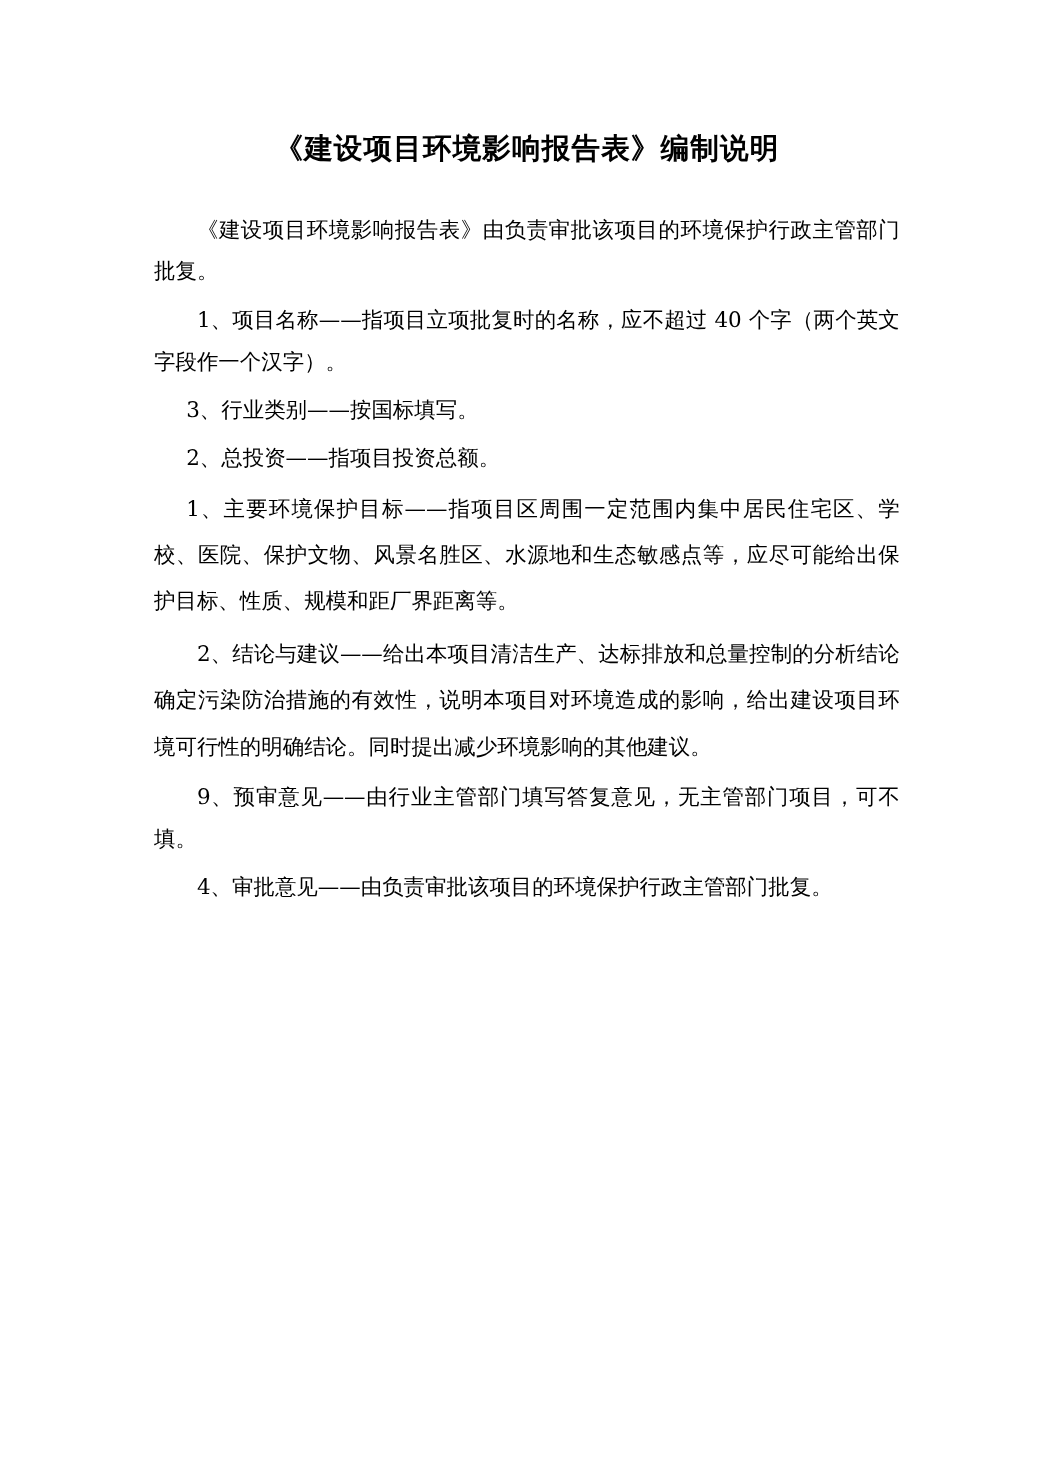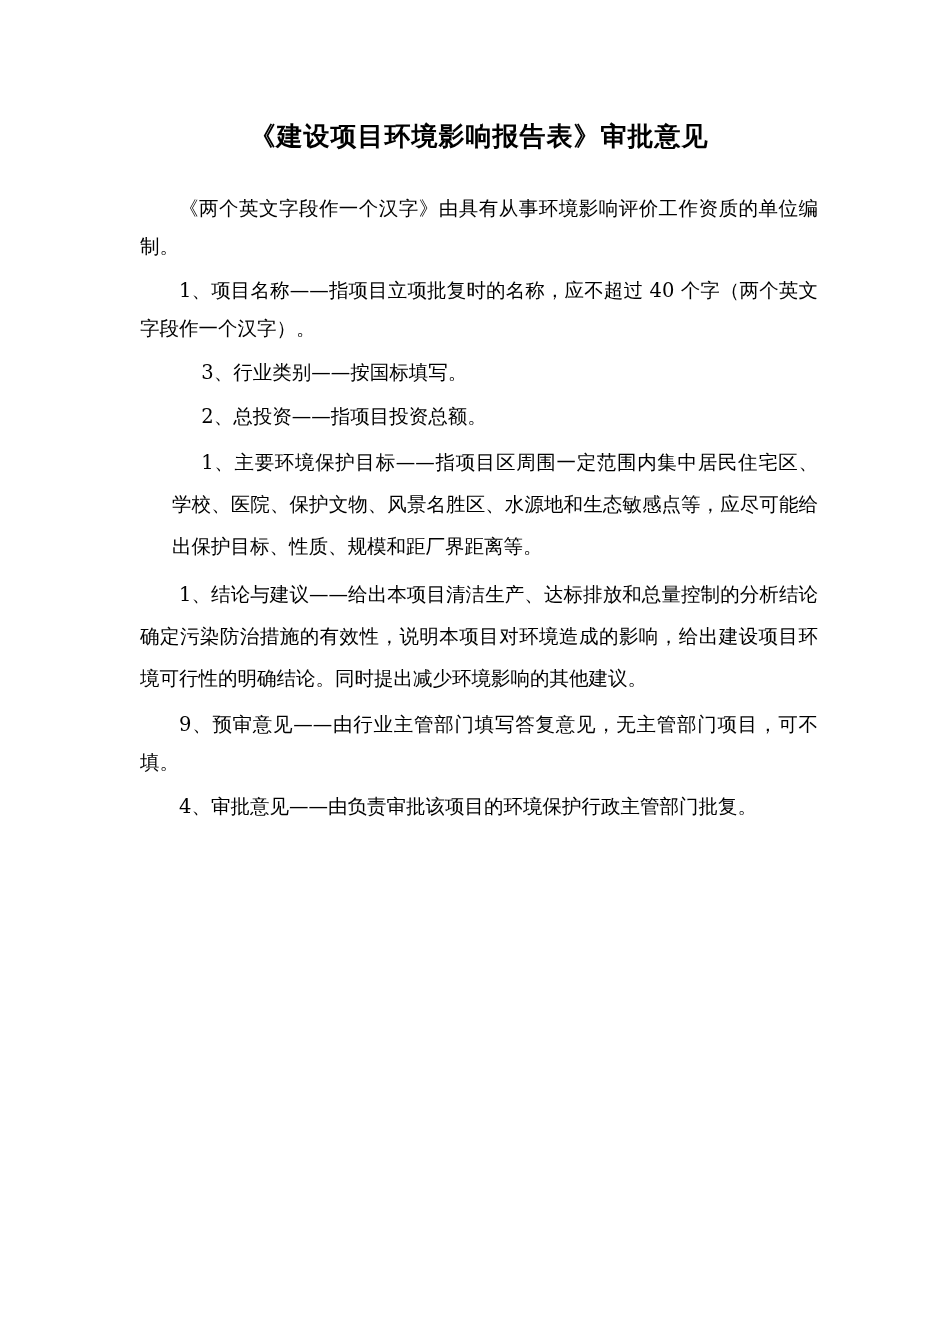--- a/index.html
+++ b/index.html
@@ -35,40 +35,39 @@
     text-align: justify;
     text-justify: inter-ideograph;
     margin: 0 0 6px 0;
     text-indent: 2em;
   }
   .para.loose {
     line-height: 2.15;
   }
   .para.indent-small {
     text-indent: 1.5em;
-    margin-left: 32px;
   }
 </style>
 </head>
 <body>
 
 <div class="page">
 
-  <h1 class="doc-title">《建设项目环境影响报告表》审批意见</h1>
+  <h1 class="doc-title">《建设项目环境影响报告表》编制说明</h1>
 
-  <p class="para">《两个英文字段作一个汉字》由具有从事环境影响评价工作资质的单位编制。</p>
+  <p class="para">《建设项目环境影响报告表》由负责审批该项目的环境保护行政主管部门批复。</p>
 
   <p class="para">1、项目名称——指项目立项批复时的名称，应不超过 40 个字（两个英文字段作一个汉字）。</p>
 
 
   <p class="para indent-small">3、行业类别——按国标填写。</p>
 
   <p class="para indent-small">2、总投资——指项目投资总额。</p>
 
   <p class="para indent-small loose">1、主要环境保护目标——指项目区周围一定范围内集中居民住宅区、学校、医院、保护文物、风景名胜区、水源地和生态敏感点等，应尽可能给出保护目标、性质、规模和距厂界距离等。</p>
 
-  <p class="para loose">1、结论与建议——给出本项目清洁生产、达标排放和总量控制的分析结论确定污染防治措施的有效性，说明本项目对环境造成的影响，给出建设项目环境可行性的明确结论。同时提出减少环境影响的其他建议。</p>
+  <p class="para loose">2、结论与建议——给出本项目清洁生产、达标排放和总量控制的分析结论确定污染防治措施的有效性，说明本项目对环境造成的影响，给出建设项目环境可行性的明确结论。同时提出减少环境影响的其他建议。</p>
 
   <p class="para">9、预审意见——由行业主管部门填写答复意见，无主管部门项目，可不填。</p>
 
   <p class="para">4、审批意见——由负责审批该项目的环境保护行政主管部门批复。</p>
 
 </div>
 
 </body></html>

